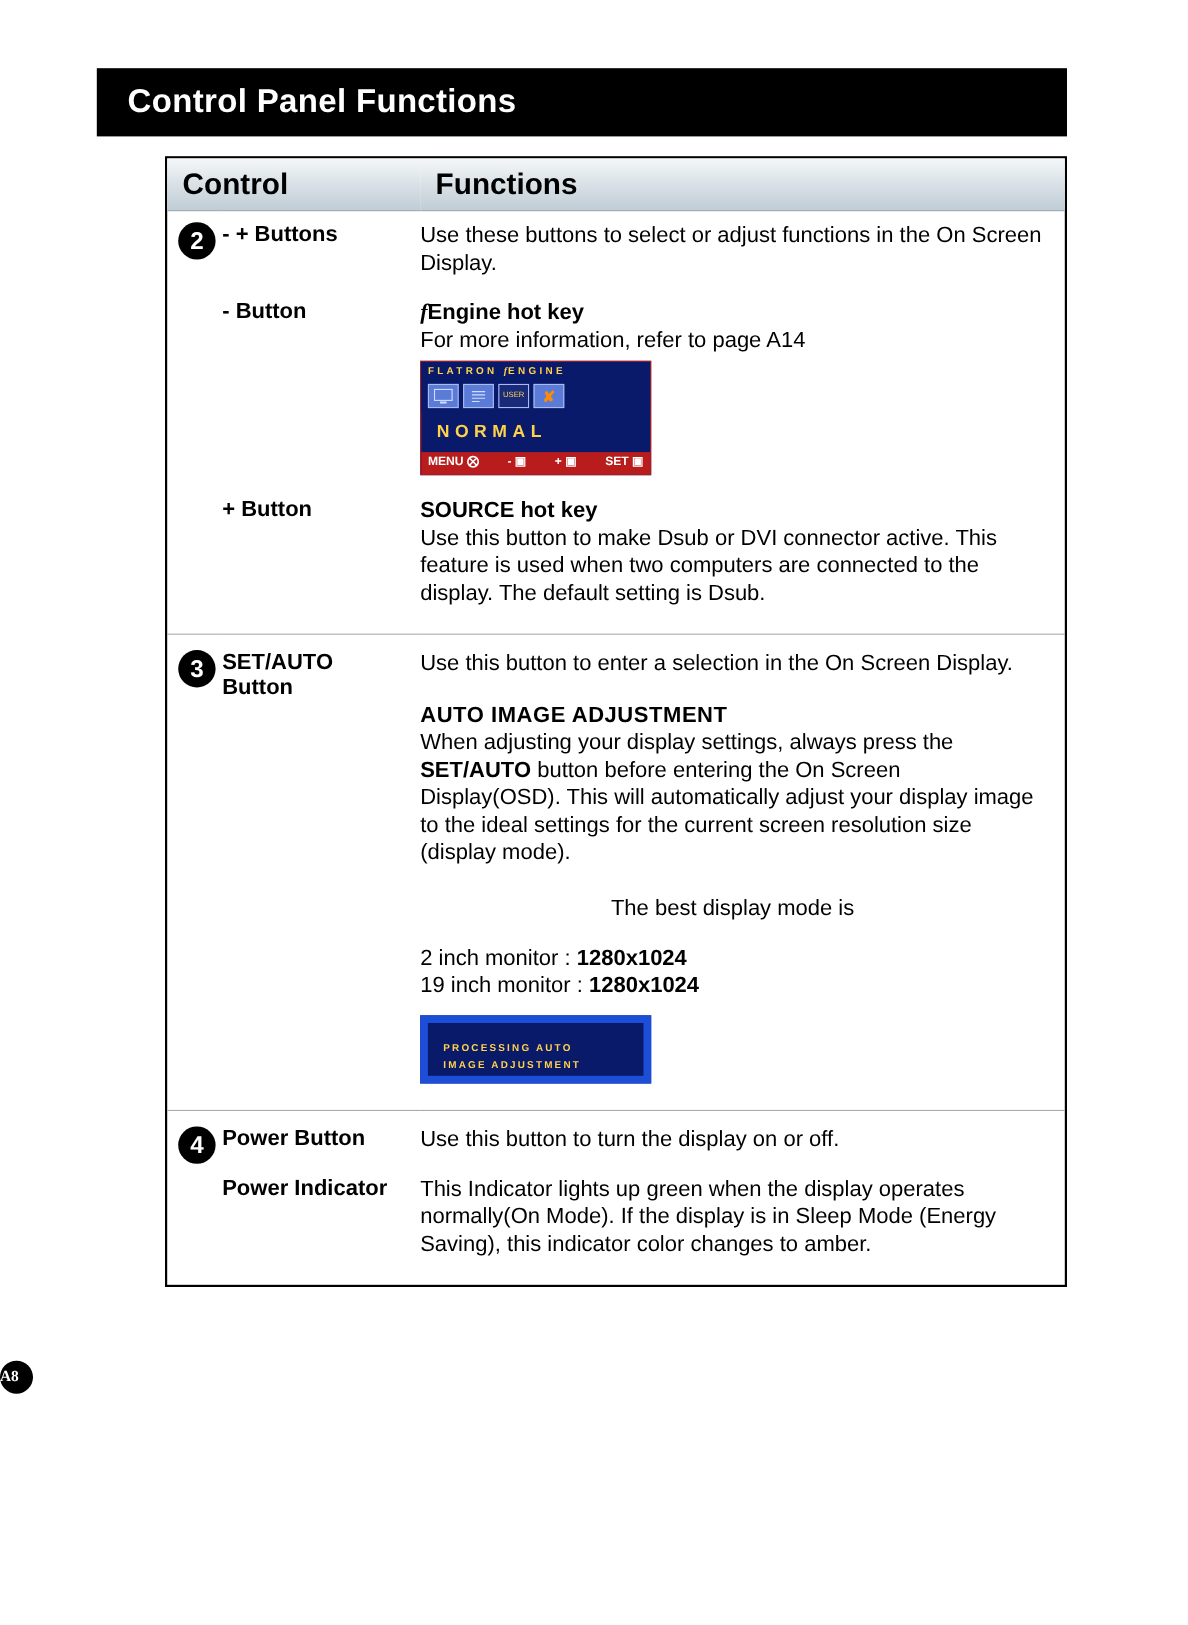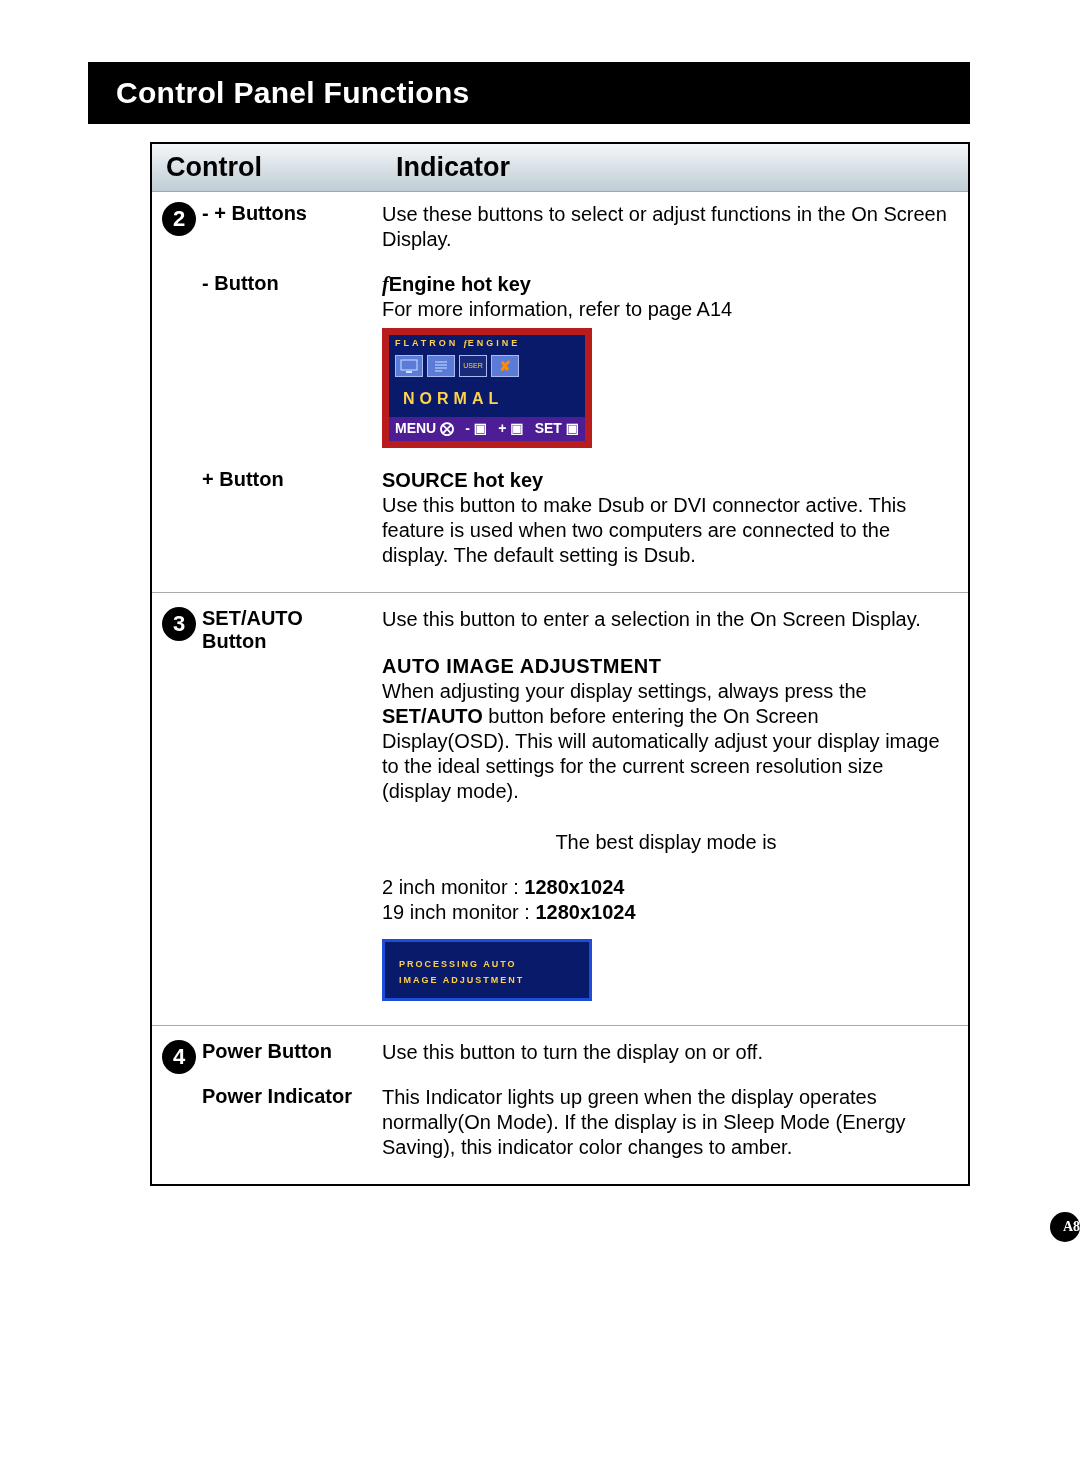--- a/index.html
+++ b/index.html
@@ -64,21 +64,21 @@
     line-height: 34px;
     text-align: center;
   }
   .sub-bold { font-weight: bold; }
   .func-title-bold { font-weight: bold; }
   .func-title-engine { font-weight: bold; font-style: italic; font-family: "Times New Roman", serif; }
   .osd-box {
     margin-top: 6px;
     width: 210px;
     background: #0a1a6a;
-    border: 7px solid #b91c1c;
+    border: 1px solid #b91c1c;
     color: #fff;
     font-size: 9px;
   }
   .osd-header {
     background: #0a1a6a;
     color: #ffd24a;
     letter-spacing: 3px;
     font-size: 9px;
     padding: 3px 6px 2px 6px;
     font-weight: bold;
@@ -103,45 +103,45 @@
     font-size: 7px;
   }
   .osd-normal {
     color: #ffd24a;
     letter-spacing: 5px;
     font-size: 16px;
     font-weight: bold;
     padding: 8px 6px 8px 14px;
   }
   .osd-bottom {
-    background: #4c1d95;
+    background: #b91c1c;
     color: #fff;
-    font-size: 14px;
+    font-size: 11px;
     padding: 3px 6px;
     letter-spacing: 0;
     display: flex;
     justify-content: space-between;
     font-weight: bold;
   }
   .osd-bottom span { white-space: nowrap; }
   .processing-box {
     margin-top: 14px;
     width: 210px; height: 62px;
     background: #0a1a6a;
-    border: 3px solid #1d4ed8;
+    border: 7px solid #1d4ed8;
     color: #ffd24a;
     font-size: 9px;
     letter-spacing: 2px;
     font-weight: bold;
     padding: 14px 10px 0 14px;
     line-height: 1.8;
   }
   .page-num-wrap {
-    text-align: right;
-    margin-top: 26px;
+    text-align: left;
+    margin-top: 67px;
   }
   .page-num {
     display: inline-block;
     width: 30px; height: 30px;
     border-radius: 50%;
     background: #000; color: #fff;
     font-size: 14px; font-weight: bold;
     line-height: 30px;
     font-family: "Times New Roman", serif;
   }
@@ -159,21 +159,21 @@
 </head>
 <body>
 
 <div class="title-bar">Control Panel Functions</div>
 
 <div class="content-wrap">
 <table class="tbl">
   <tbody>
         <tr class="hdr-row">
     <td class="hdr-control" colspan="2">Control</td>
-    <td>Indicator</td>
+    <td>Functions</td>
   </tr>
 
   <tr>
     <td class="col-num" rowspan="4">
       <span class="circ-num">2</span>
     </td>
     <td class="col-control">
       <span>-   + </span><span class="sub-bold">Buttons</span>
     </td>
     <td class="col-func">Use these buttons to select or adjust functions in the On Screen Display.</td>

